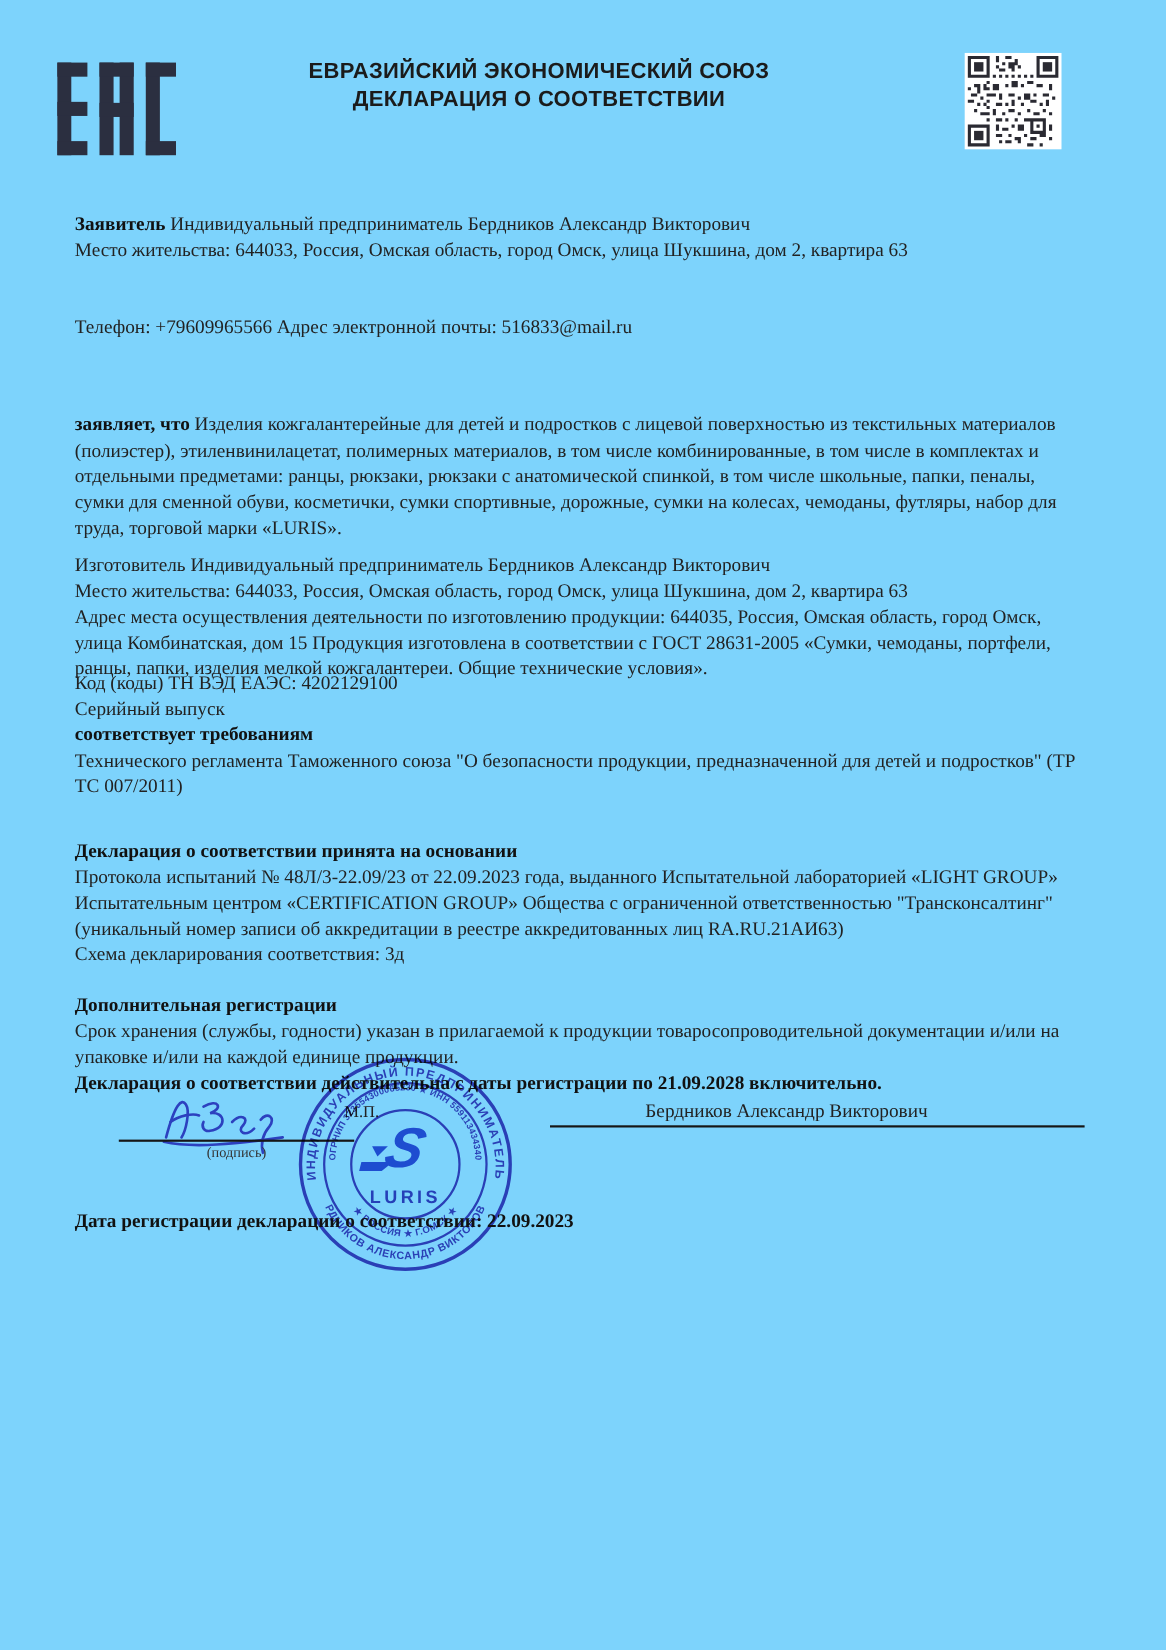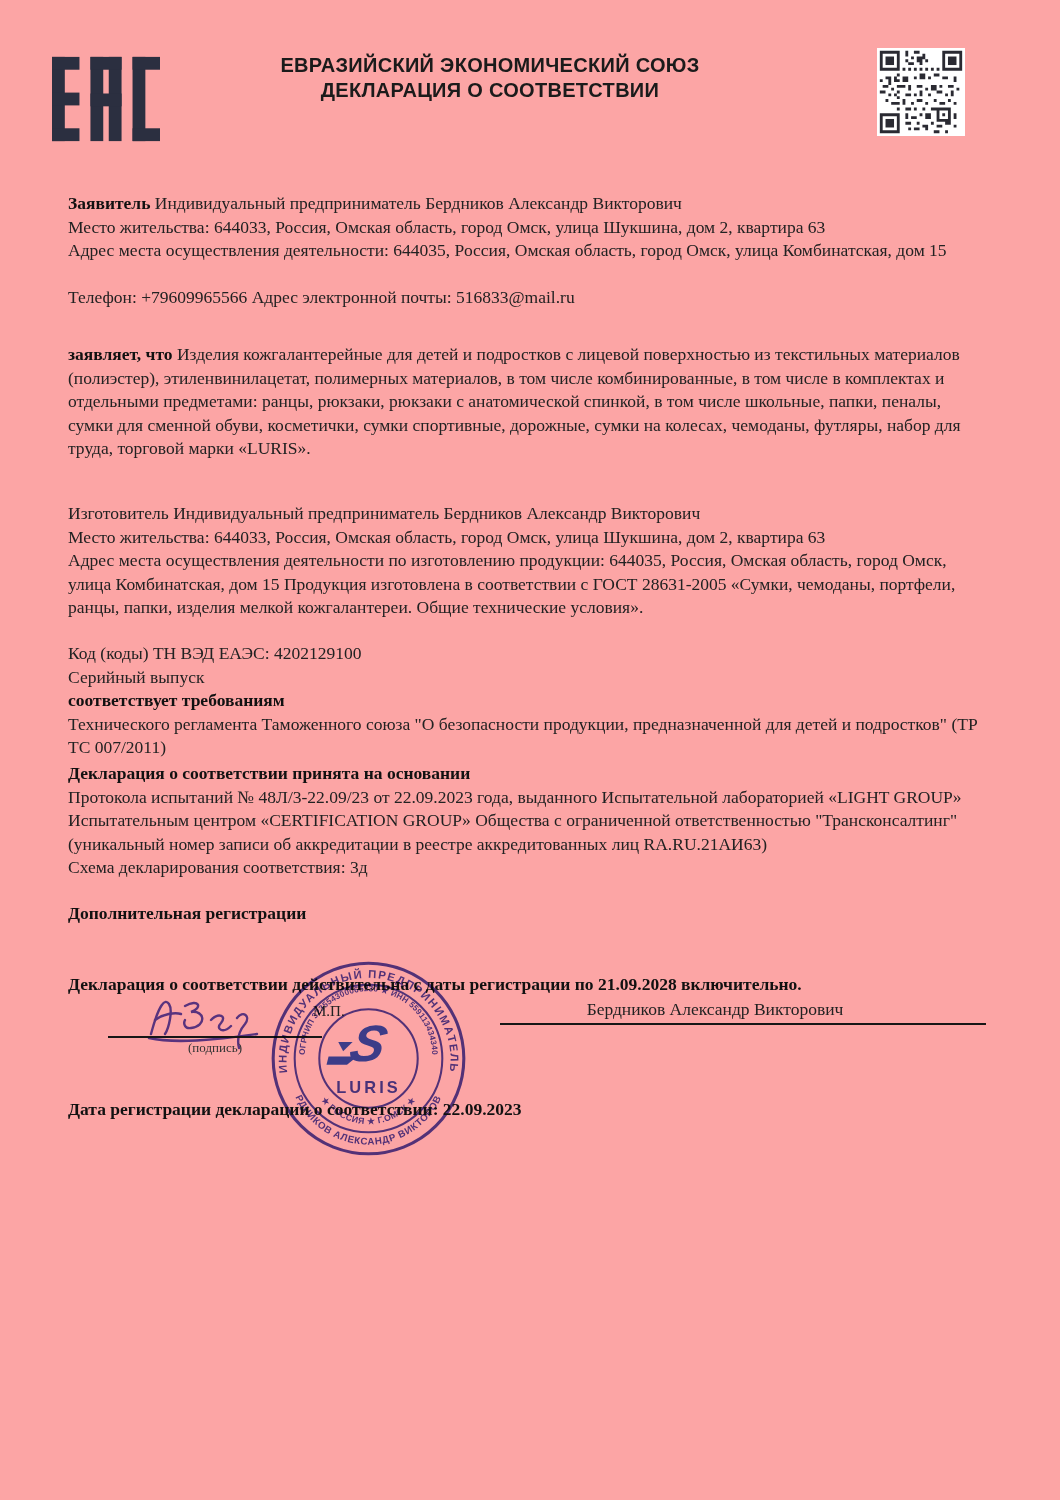--- a/index.html
+++ b/index.html
@@ -1,16 +1,16 @@
 <!DOCTYPE html>
 <html><head>
 <meta charset="utf-8">
 <style>
   html,body{margin:0;padding:0;background:#ffffff;}
-  .page{position:relative;width:1060px;height:1500px;background:#fca5a5;overflow:hidden;
+  .page{position:relative;width:1060px;height:1500px;background:#7dd3fc;overflow:hidden;
         font-family:"Liberation Serif",serif;color:#1e1e1e;}
   .title{position:absolute;left:210px;top:53px;width:560px;text-align:center;
          font-family:"Liberation Sans",sans-serif;font-weight:bold;font-size:20px;
          line-height:25px;color:#1b1b1b;letter-spacing:.3px;}
   .eac{position:absolute;left:52px;top:55px;}
   .qr{position:absolute;left:876px;top:48px;}
   .block{position:absolute;left:68px;width:922px;font-size:17.5px;line-height:23.5px;color:#222;}
   .b{font-weight:bold;color:#111;text-align:right;}
   .boldline{font-weight:bold;color:#111;}
   .sig-line{position:absolute;border-top:2px solid #161616;}
@@ -74,52 +74,53 @@
       M20,20h5v1h-5z M20,24h5v1h-5z M20,21h1v3h-1z M24,21h1v3h-1z M22,22h1v1h-1z
       M9,22h1v2h-1z M11,23h2v1h-2z M14,22h1v1h-1z M16,22h2v2h-2z M26,22h1v2h-1z
       M9,25h2v1h-2z M13,25h1v1h-1z M15,26h2v1h-2z M18,25h1v1h-1z M20,26h2v1h-2z M23,25h2v1h-2z
       M26,26h1v1h-1z M10,27h1v1h-1z M12,27h2v1h-2z M16,27h1v1h-1z M19,28h2v1h-2z M23,28h1v1h-1z"></path>
   </svg>
 
   <div class="block" style="top:192px">
     <span class="b">Заявитель</span>
     <span>Индивидуальный предприниматель Бердников Александр Викторович</span><br>
     <span>Место жительства: 644033, Россия, Омская область, город Омск, улица Шукшина, дом 2, квартира 63</span><br>
-    <span>Адрес места осуществления деятельности: 644035, Россия, Омская область, город Омск, улица Комбинатская, дом 15</span><br>
+    <br>
     <br>
     <span>Телефон: +79609965566 Адрес электронной почты: 516833@mail.ru</span>
   </div>
 
-  <div class="block" style="top:343px">
+  <div class="block" style="top:374px">
     <span class="b">заявляет, что</span>
     <span>Изделия кожгалантерейные для детей и подростков с лицевой поверхностью из текстильных материалов (полиэстер), этиленвинилацетат, полимерных материалов, в том числе комбинированные, в том числе в комплектах и отдельными предметами: ранцы, рюкзаки, рюкзаки с анатомической спинкой, в том числе школьные, папки, пеналы, сумки для сменной обуви, косметички, сумки спортивные, дорожные, сумки на колесах, чемоданы, футляры, набор для труда, торговой марки «LURIS».</span>
   </div>
 
   <div class="block" style="top:502px">
     <span>Изготовитель</span>
     <span>Индивидуальный предприниматель Бердников Александр Викторович</span><br>
     <span>Место жительства: 644033, Россия, Омская область, город Омск, улица Шукшина, дом 2, квартира 63</span><br>
     <span>Адрес места осуществления деятельности по изготовлению продукции: 644035, Россия, Омская область, город Омск, улица Комбинатская, дом 15 Продукция изготовлена в соответствии с ГОСТ 28631-2005 «Сумки, чемоданы, портфели, ранцы, папки, изделия мелкой кожгалантереи. Общие технические условия».</span>
   </div>
 
-  <div class="block" style="top:642px">
+  <div class="block" style="top:609px">
     <span>Код (коды) ТН ВЭД ЕАЭС: 4202129100</span><br>
     <span>Серийный выпуск</span><br>
     <span class="b">соответствует требованиям</span><br>
     <span>Технического регламента Таможенного союза "О безопасности продукции, предназначенной для детей и подростков" (ТР ТС 007/2011)</span>
   </div>
 
   <div class="block" style="top:762px">
     <span class="b">Декларация о соответствии принята на основании</span><br>
     <span>Протокола испытаний № 48Л/3-22.09/23 от 22.09.2023 года, выданного Испытательной лабораторией «LIGHT GROUP» Испытательным центром «CERTIFICATION GROUP» Общества с ограниченной ответственностью "Трансконсалтинг" (уникальный номер записи об аккредитации в реестре аккредитованных лиц RA.RU.21АИ63)</span><br>
     <span>Схема декларирования соответствия: 3д</span>
   </div>
 
   <div class="block" style="top:902px">
     <span class="b">Дополнительная регистрации</span><br>
+    <span>Срок хранения (службы, годности) указан в прилагаемой к продукции товаросопроводительной документации и/или на упаковке и/или на каждой единице продукции.</span>
   </div>
 
   <div class="block boldline" style="top:973px">Декларация о соответствии действительна с даты регистрации по 21.09.2028 включительно.</div>
 
   <svg class="handsign" width="120" height="60" viewBox="0 0 120 60" aria-hidden="true">
     <g fill="none" stroke="#5a4ec2" stroke-width="2.4" stroke-linecap="round">
       <path d="M6,42 C14,12 20,6 24,12 C28,18 24,36 20,42"></path>
       <path d="M10,28 C18,22 30,20 36,22"></path>
       <path d="M40,14 C54,6 58,16 46,20 C60,18 62,34 46,36 C40,37 38,32 40,28"></path>
       <path d="M66,28 C74,20 82,24 76,31 C70,37 78,42 86,34"></path>

